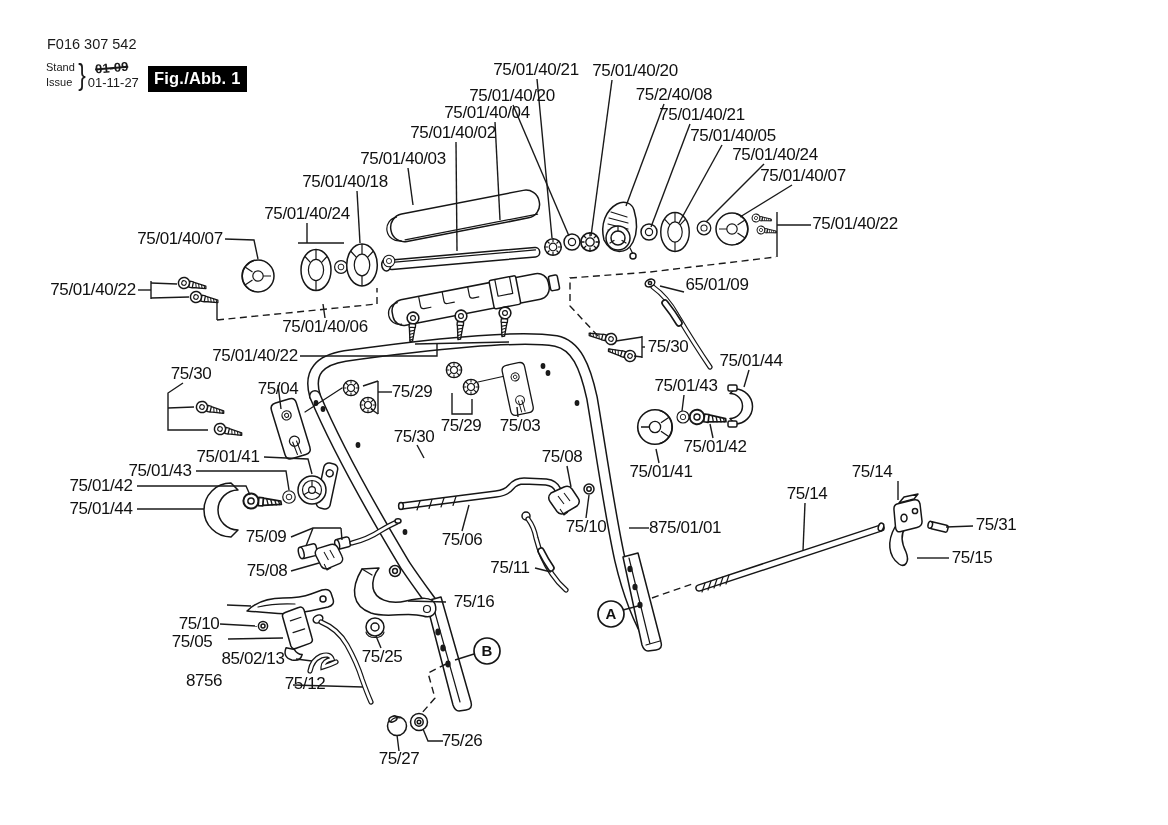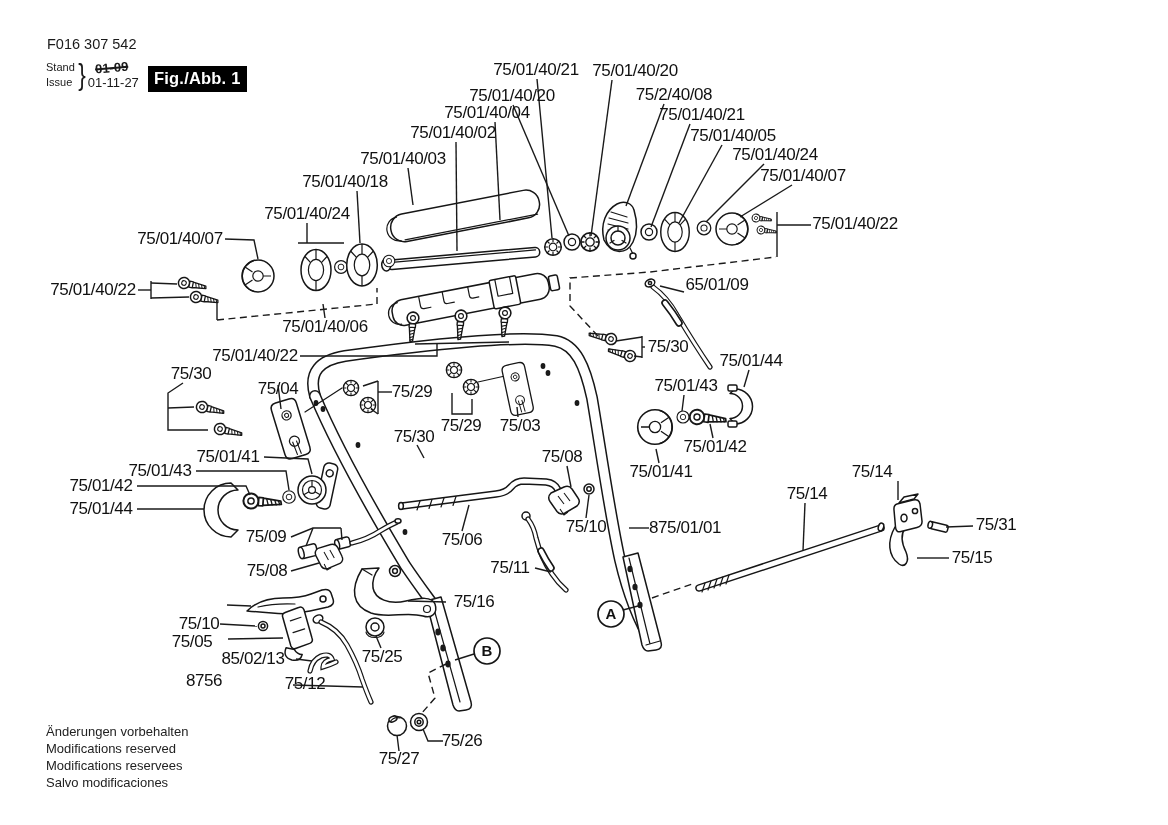--- a/index.html
+++ b/index.html
@@ -464,19 +464,13 @@
       <span>Issue</span>
     </div>
     <div class="brace">}</div>
     <div class="dates">
       <span class="old-date">01-09</span>
       <span>01-11-27</span>
     </div>
   </div>
   <div class="fig-badge">Fig./Abb. 1</div>
 
-  <div class="footer">
-    <div>Änderungen vorbehalten</div>
-    <div>Modifications reserved</div>
-    <div>Modifications reservees</div>
-    <div>Salvo modificaciones</div>
-  </div>
 </div>
 
 </body></html>

